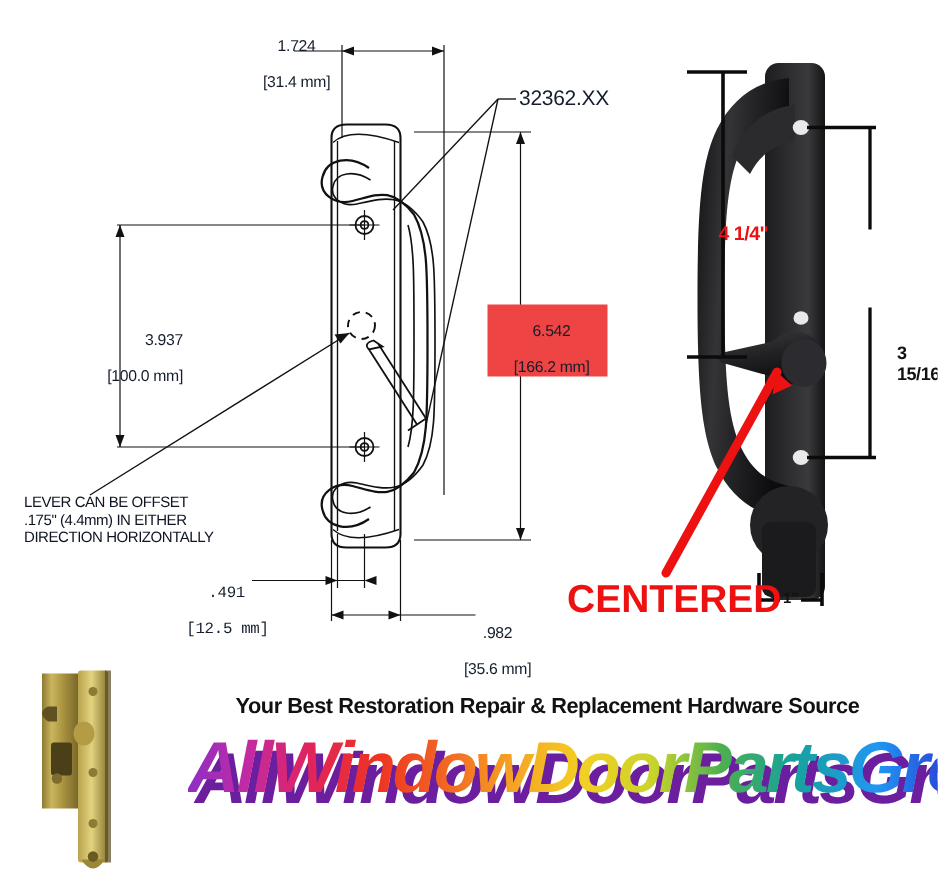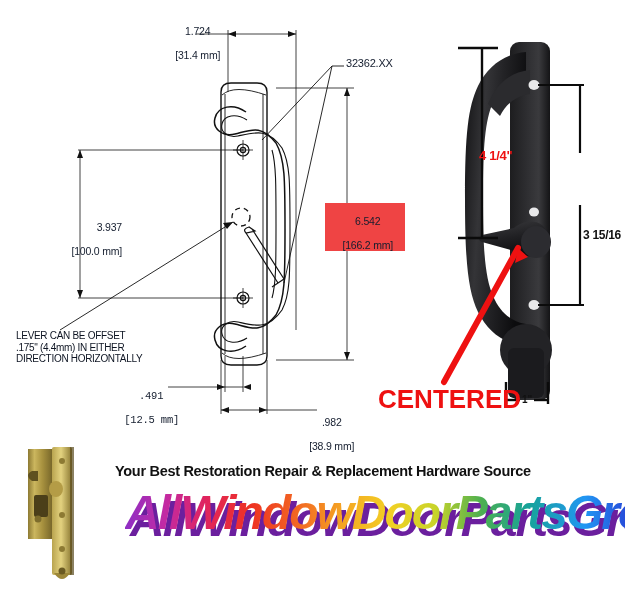--- a/index.html
+++ b/index.html
@@ -1,21 +1,21 @@
 <!DOCTYPE html>
 <html><head>
 <meta charset="utf-8">
 <style>
   html,body{margin:0;padding:0;background:#ffffff;}
   body{width:625px;height:593px;position:relative;overflow:hidden;
        font-family:"Liberation Sans",sans-serif;color:#111;}
   .abs{position:absolute;}
   .dimtxt{font-size:10.5px;line-height:12px;color:#141d2e;text-align:center;white-space:pre;letter-spacing:-0.2px;}
   .notetxt{font-size:10px;line-height:11.5px;color:#0d1422;white-space:pre;letter-spacing:-0.3px;}
-  .leadtxt{font-size:11px;color:#141d2e;white-space:nowrap;letter-spacing:-0.2px;}
+  .leadtxt{font-size:14px;color:#141d2e;white-space:nowrap;letter-spacing:-0.2px;}
   .redtxt{color:#ee1111;font-weight:bold;}
   .blktxt{color:#111;font-weight:bold;}
   svg{display:block;overflow:visible;}
   .banner-tag{font-size:14.5px;font-weight:bold;color:#111;white-space:nowrap;letter-spacing:-0.3px;font-family:"Liberation Sans",sans-serif;}
   .logo-wrap{position:relative;height:70px;}
   .logo-txt{font-size:48px;font-weight:bold;font-style:italic;letter-spacing:-2px;
             font-family:"Liberation Sans",sans-serif;white-space:nowrap;}
   .logo-shadow{position:absolute;left:5px;top:7px;color:#6b1f9e;}
   .logo-main{position:absolute;left:0;top:0;
      background-image:linear-gradient(90deg,#8e2fc4 0%,#c32aa3 7%,#e0245e 14%,#ee3322 22%,#f26722 30%,#f5a623 38%,#f2d024 46%,#c8d42a 54%,#4caf50 62%,#17a398 70%,#2196f3 80%,#2a2fd0 90%,#7b1fa2 100%);
@@ -148,21 +148,21 @@
   <span>[166.2 mm]</span>
 </div>
 
 <div class="abs dimtxt" style="left:112px;top:378px;width:66px;font-family:Liberation Mono, monospace;">
   <span>.491</span><br>
   <span>[12.5 mm]</span>
 </div>
 
 <div class="abs dimtxt" style="left:294px;top:404px;width:70px;">
   <span>.982</span><br>
-  <span>[38.9 mm]</span>
+  <span>[35.6 mm]</span>
 </div>
 
 <div class="abs leadtxt" style="left:346px;top:57px;">32362.XX</div>
 
 <div class="abs notetxt" style="left:16px;top:330px;width:180px;">LEVER CAN BE OFFSET
 .175" (4.4mm) IN EITHER
 DIRECTION HORIZONTALLY</div>
 
 <div class="abs" style="left:430px;top:30px;width:195px;height:400px;">
 
@@ -238,21 +238,21 @@
 
     <g stroke="#ee1111" stroke-width="6" fill="none" stroke-linecap="round">
       <path d="M14,352 L88,218"></path>
     </g>
     <path fill="#ee1111" d="M88,218 l-3,15 l13,-6 z"></path>
   </svg>
 </div>
 
 <div class="abs redtxt" style="left:479px;top:148px;font-size:13px;letter-spacing:-0.3px;">4 1/4"</div>
 
-<div class="abs blktxt" style="left:583px;top:228px;font-size:12px;letter-spacing:-0.3px;">3 15/16</div>
+<div class="abs blktxt" style="left:598px;top:228px;font-size:12px;letter-spacing:-0.3px;">3 15/16</div>
 
 <div class="abs blktxt" style="left:522px;top:394px;font-size:10px;">1"</div>
 
 <div class="abs redtxt" style="left:378px;top:384px;font-size:26px;letter-spacing:0px;">CENTERED</div>
 
 <div class="abs" style="left:22px;top:447px;width:70px;height:140px;">
   <svg width="70" height="140" viewBox="0 0 70 140">
     <defs>
       <linearGradient id="brassFace" x1="0" y1="0" x2="1" y2="0">
         <stop offset="0%" stop-color="#8d7a33"></stop>
@@ -282,19 +282,19 @@
     <circle cx="40" cy="14" r="3" fill="#8d7a33"></circle>
     <circle cx="40" cy="68" r="3" fill="#8d7a33"></circle>
     <circle cx="40" cy="102" r="3" fill="#8d7a33"></circle>
     <circle cx="16" cy="72" r="3.5" fill="#7d6c2c"></circle>
 
     <rect x="48" y="0" width="4" height="128" fill="#5a4c1f" opacity="0.7"></rect>
   </svg>
 </div>
 
 <div class="abs" style="left:115px;top:463px;width:500px;">
-  <div class="banner-tag" style="">Your Best Restoration Repair &amp; Replacement Hardware Source</div>
+  <div class="banner-tag" style="text-align:center;">Your Best Restoration Repair &amp; Replacement Hardware Source</div>
 
   <div class="logo-wrap" style="margin-top:6px;margin-left:10px;">
     <div class="logo-txt logo-shadow">AllWindowDoorPartsGroup</div>
     <div class="logo-txt logo-main">AllWindowDoorPartsGroup</div>
   </div>
 </div>
 
 </body></html>

